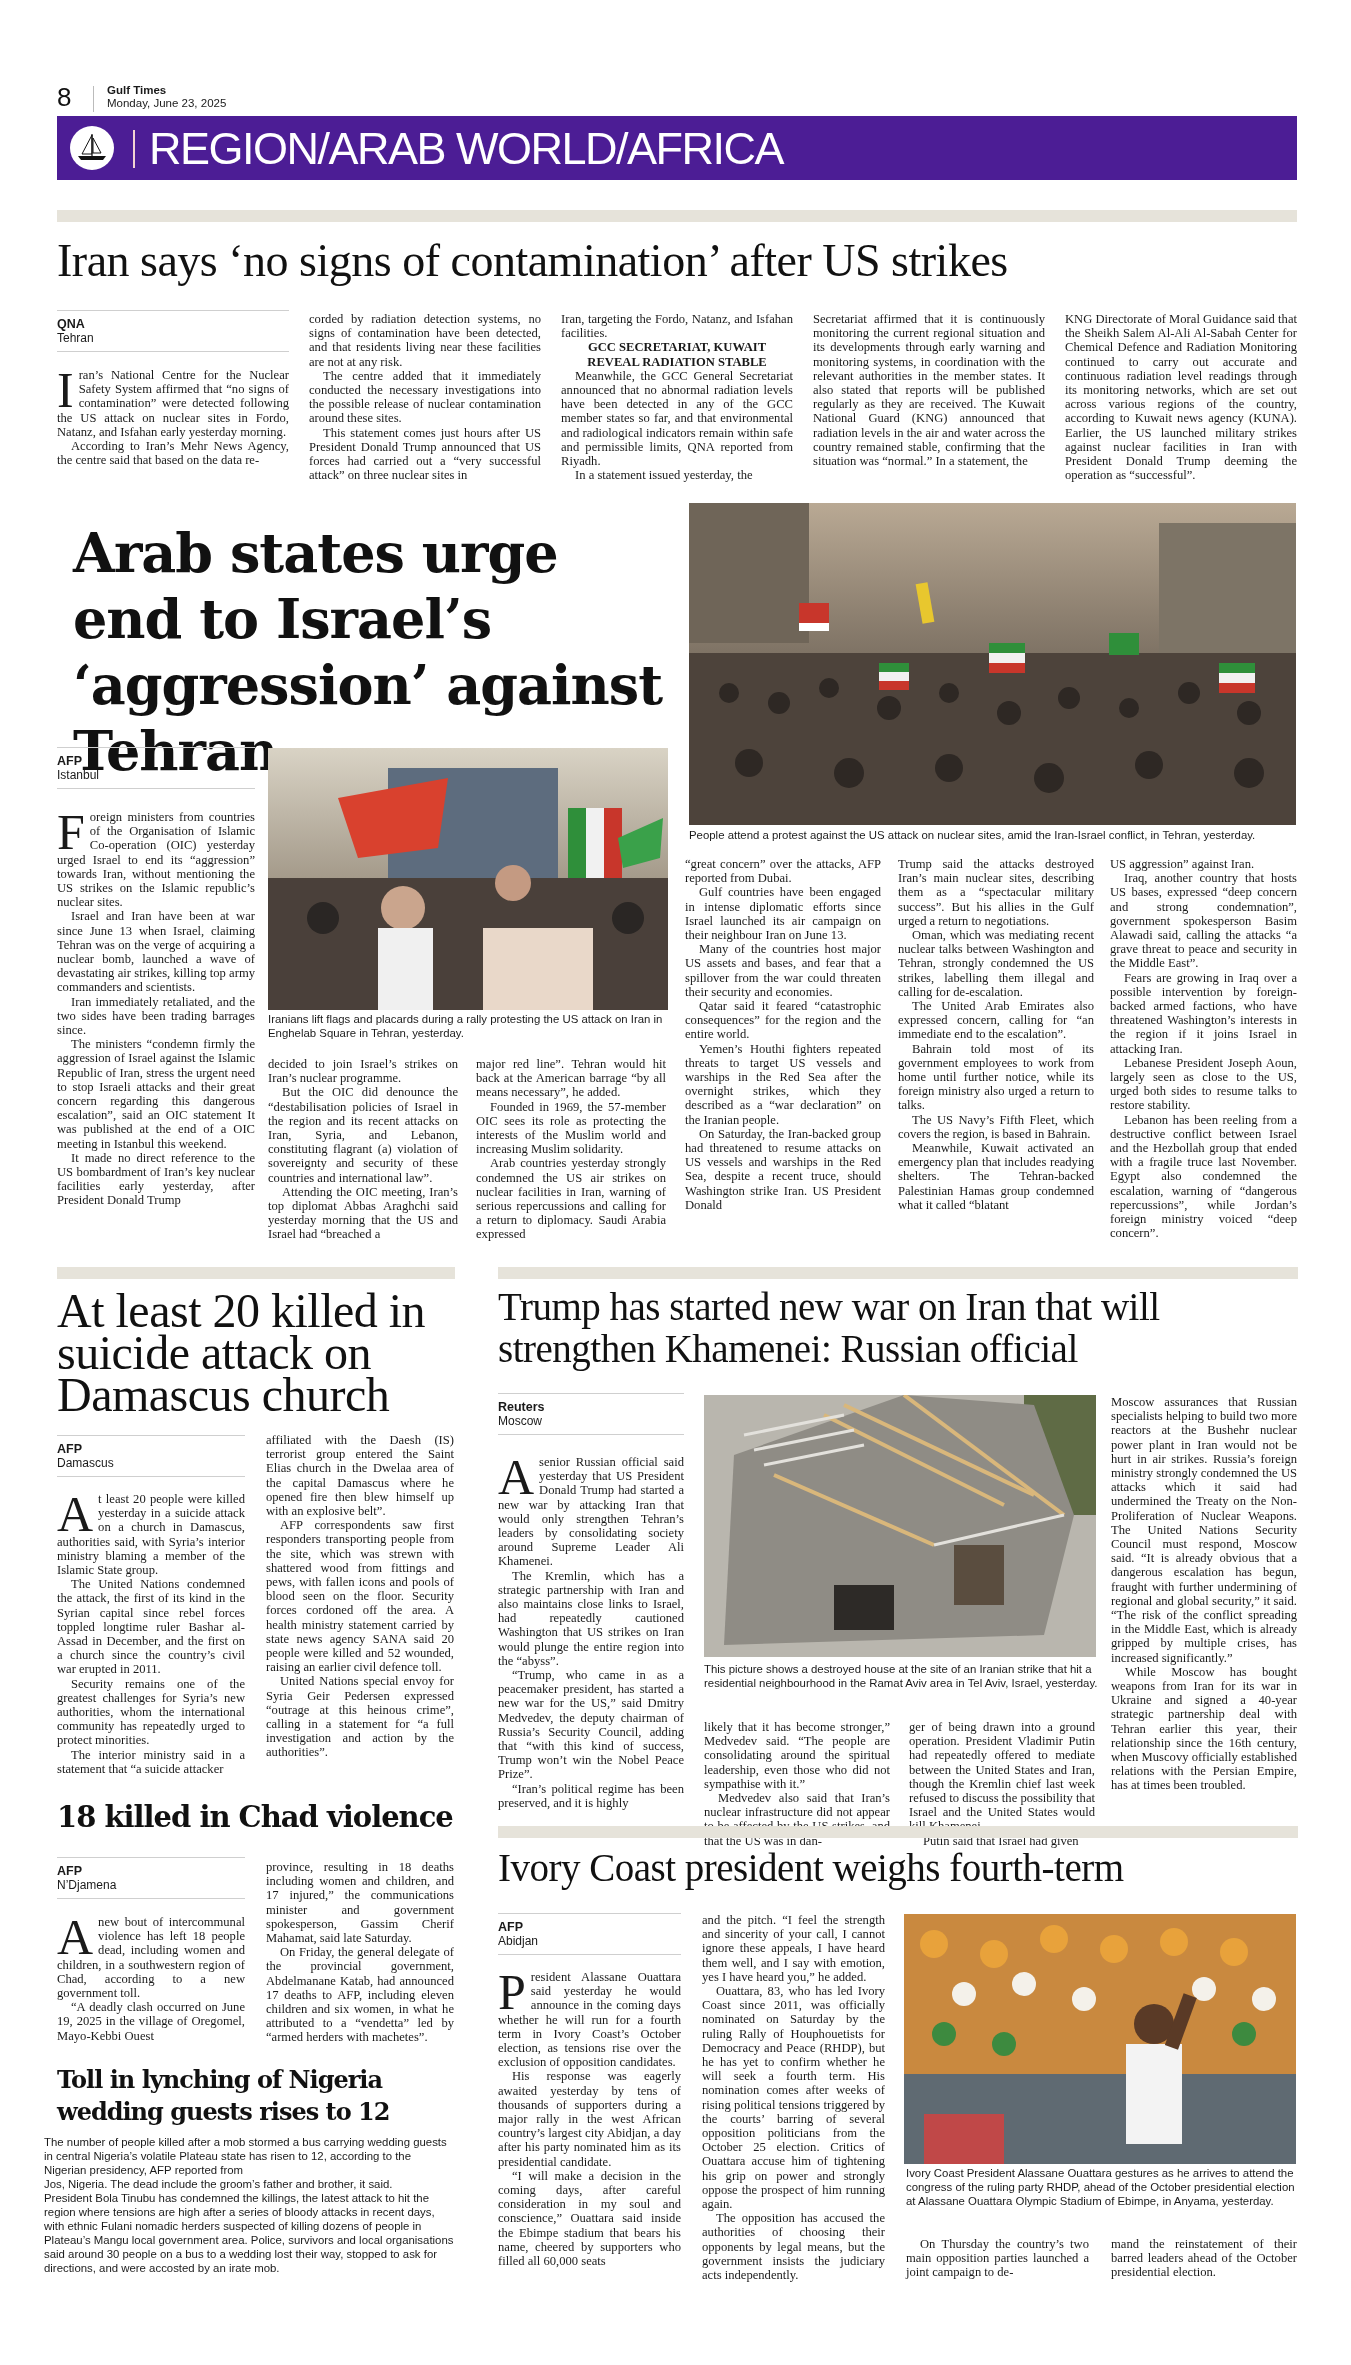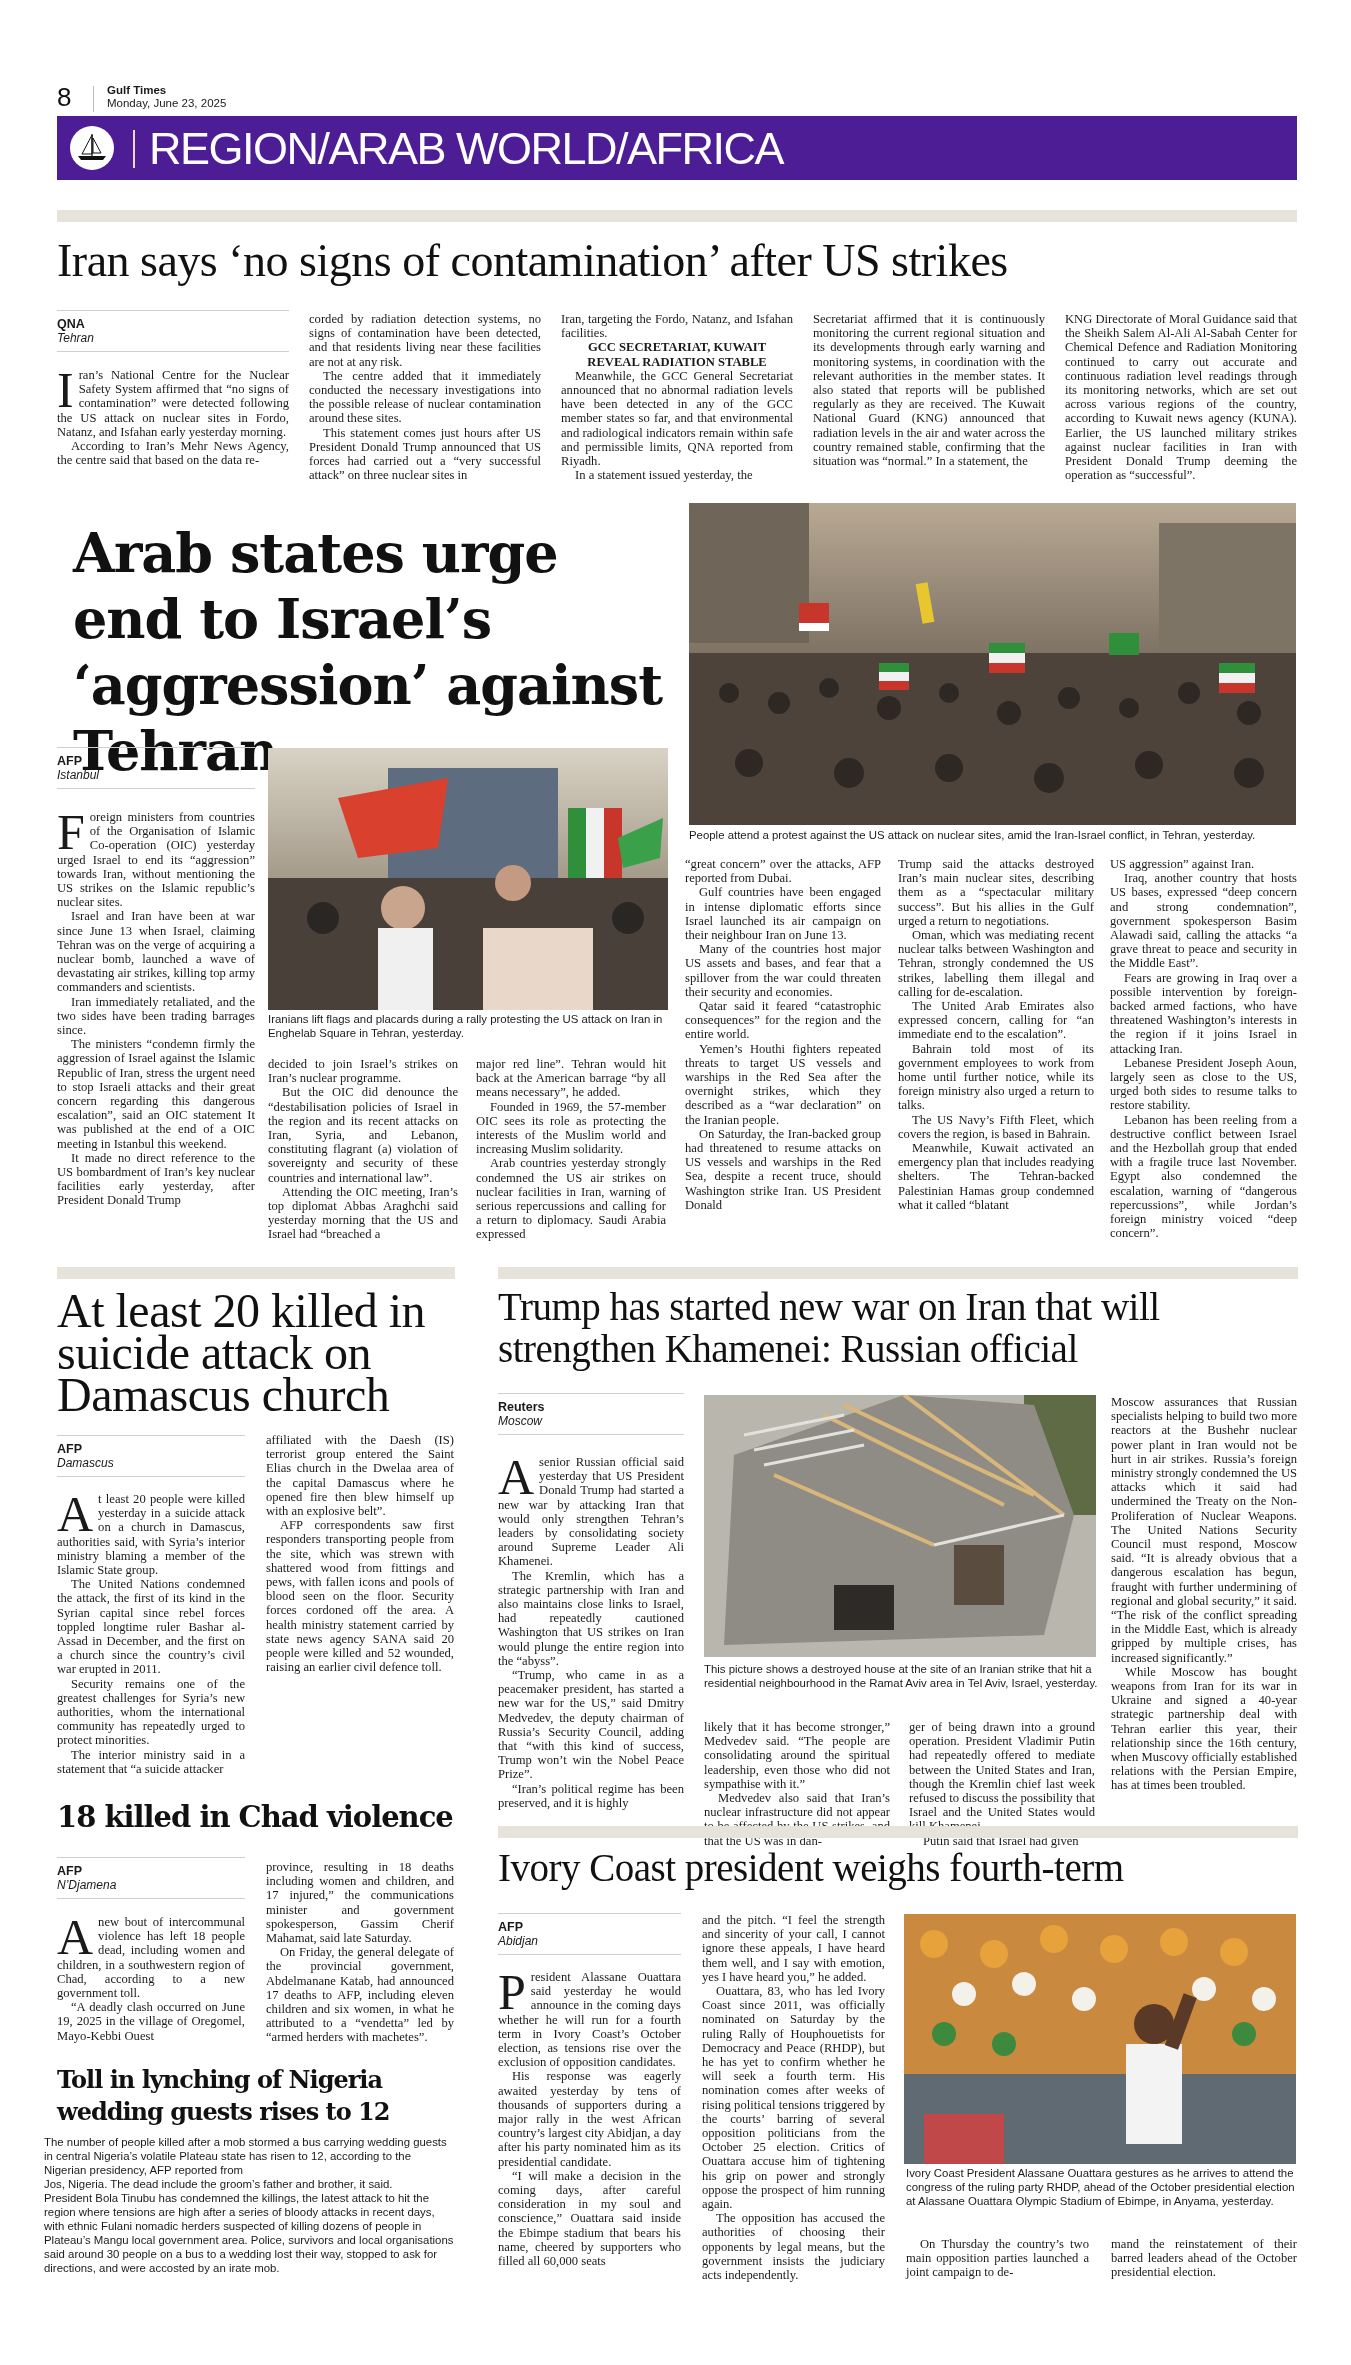--- a/index.html
+++ b/index.html
@@ -6,21 +6,21 @@
   html, body { background: #ffffff; }
   body { width: 1351px; height: 2365px; position: relative; overflow: hidden; font-family: "DejaVu Serif", serif; color: #1a1a1a; }
   .abs { position: absolute; }
   .sans { font-family: "Liberation Sans", sans-serif; }
   .body-text { font-family: "Liberation Serif", serif; font-size: 12.6px; line-height: 14.2px; text-align: justify; hyphens: auto; color: #1a1a1a; }
   .body-text p { text-indent: 14px; }
   .body-text p.first { text-indent: 0; }
   .dropcap { float: left; font-family: "Liberation Serif", serif; font-size: 50px; line-height: 40px; margin: 2px 5px 0 0; font-weight: normal; }
   .byline { border-top: 1px solid #cfcfcf; border-bottom: 1px solid #cfcfcf; padding: 6px 0 6px 0; }
   .byline .agency { font-family: "Liberation Sans", sans-serif; font-weight: bold; font-size: 12.5px; line-height: 14px; }
-  .byline .place { font-family: "Liberation Sans", sans-serif; font-size: 12px; line-height: 14px; font-style: italic; }
+  .byline .place { font-family: "Liberation Sans", sans-serif; font-size: 12px; line-height: 14px; }
   .caption { font-family: "Liberation Sans", sans-serif; font-size: 11.4px; line-height: 14px; color: #1a1a1a; }
   .grey-rule { background: #e6e3da; height: 12px; }
   .subhead { text-align: center; font-weight: bold; font-family: "Liberation Serif", serif; font-size: 12.6px; line-height: 14.2px; text-indent: 0 !important; }
   .photo { overflow: hidden; }
   .headline-light { font-family: "Liberation Serif", serif; font-weight: normal; color: #111; letter-spacing: -0.5px; }
   .headline-heavy { font-family: "DejaVu Serif", serif; font-weight: bold; color: #111; letter-spacing: -1px; }
 </style>
 </head>
 <body>
 
@@ -211,20 +211,21 @@
 </div>
 <div class="abs body-text" style="left:57px; top:1492px; width:188px;">
   <p class="first"><span class="dropcap">A</span><span>t least 20 people were killed yesterday in a suicide attack on a church in Damascus, authorities said, with Syria’s interior ministry blaming a member of the Islamic State group.</span></p>
   <p>The United Nations condemned the attack, the first of its kind in the Syrian capital since rebel forces toppled longtime ruler Bashar al-Assad in December, and the first on a church since the country’s civil war erupted in 2011.</p>
   <p>Security remains one of the greatest challenges for Syria’s new authorities, whom the international community has repeatedly urged to protect minorities.</p>
   <p>The interior ministry said in a statement that “a suicide attacker</p>
 </div>
 <div class="abs body-text" style="left:266px; top:1433px; width:188px;">
   <p class="first">affiliated with the Daesh (IS) terrorist group entered the Saint Elias church in the Dwelaa area of the capital Damascus where he opened fire then blew himself up with an explosive belt”.</p>
   <p>AFP correspondents saw first responders transporting people from the site, which was strewn with shattered wood from fittings and pews, with fallen icons and pools of blood seen on the floor. Security forces cordoned off the area. A health ministry statement carried by state news agency SANA said 20 people were killed and 52 wounded, raising an earlier civil defence toll.</p>
+  <p>United Nations special envoy for Syria Geir Pedersen expressed “outrage at this heinous crime”, calling in a statement for “a full investigation and action by the authorities”.</p>
 </div>
 
 <div class="abs headline-light" style="left:498px; top:1286px; width:820px; font-size:39px; line-height:42px;">Trump has started new war on Iran that will strengthen Khamenei: Russian official</div>
 <div class="abs byline" style="left:498px; top:1393px; width:186px;">
   <div class="agency">Reuters</div>
   <div class="place">Moscow</div>
 </div>
 <div class="abs photo" style="left:704px; top:1395px; width:392px; height:262px;">
   <svg width="392" height="262" viewBox="0 0 392 262" preserveAspectRatio="none">
     <rect width="392" height="262" fill="#b9b6ae"></rect>

